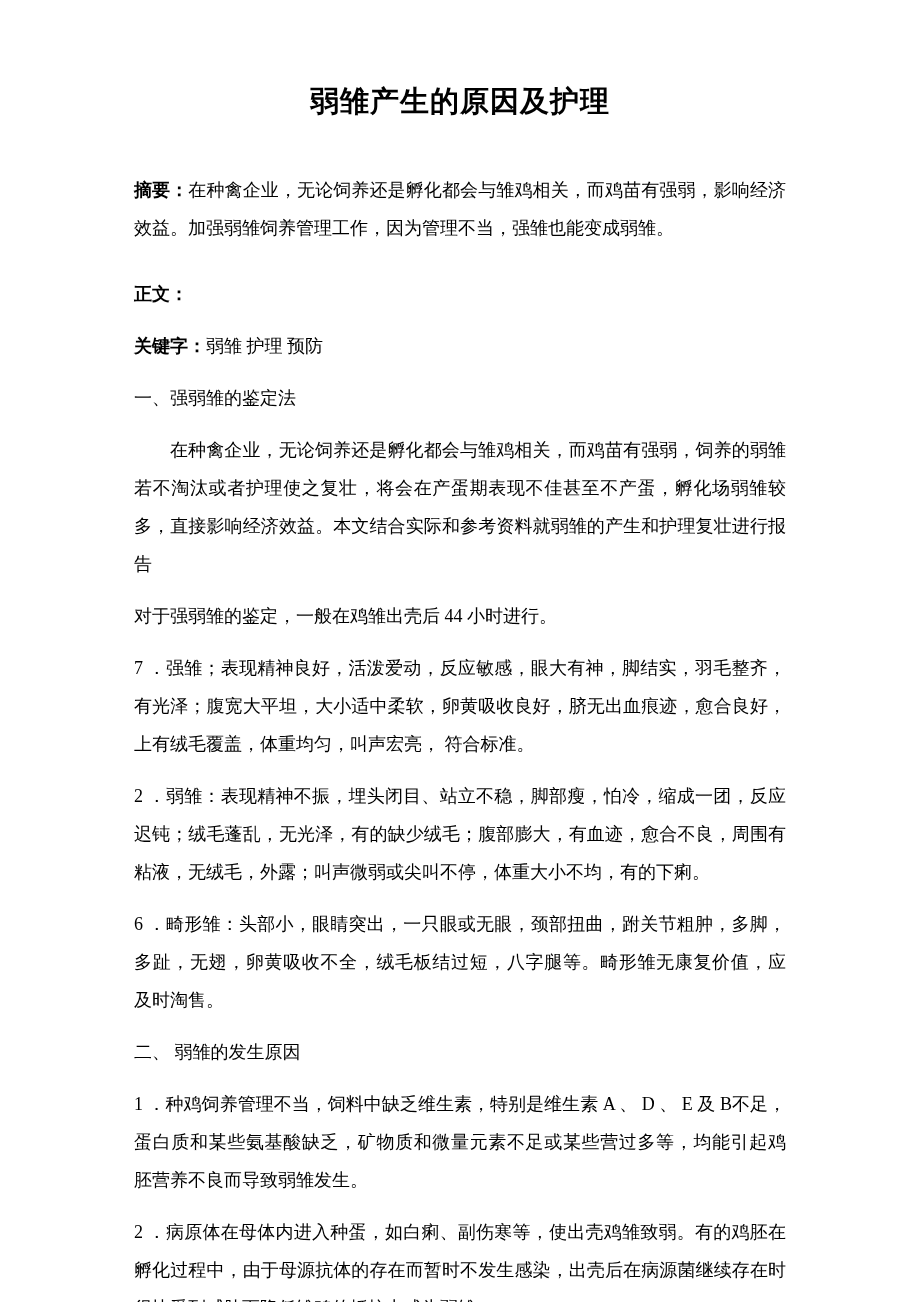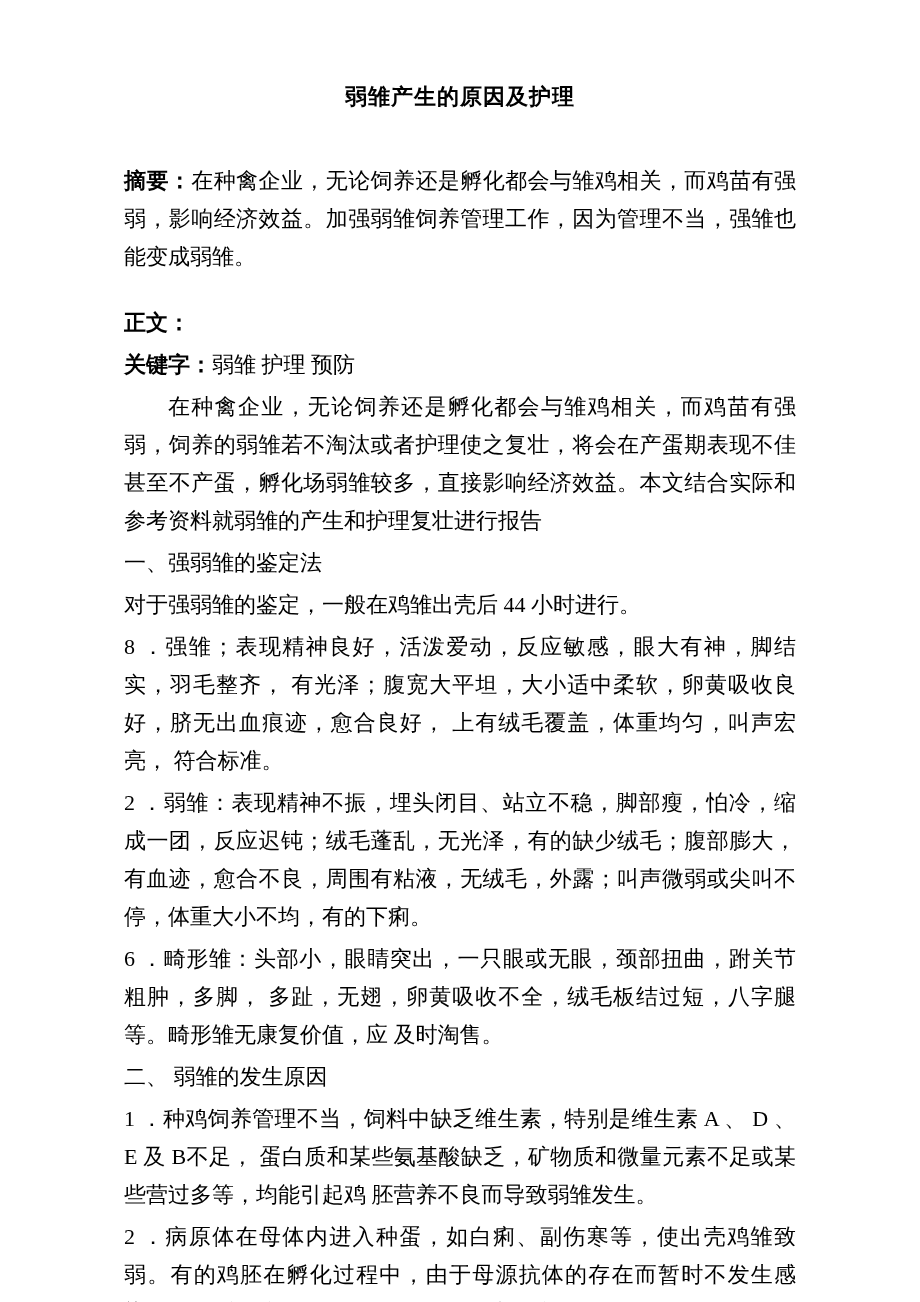--- a/index.html
+++ b/index.html
@@ -11,31 +11,31 @@
     width: 920px;
     min-height: 1302px;
     margin: 0 auto;
     background: #ffffff;
     box-sizing: border-box;
     padding: 84px 120px 60px 120px;
     color: #000000;
     font-family: "Liberation Serif", "DejaVu Serif", serif;
   }
   .doc-title {
-    font-size: 22px;
+    font-size: 29px;
     font-weight: bold;
     text-align: center;
     line-height: 1.2;
     margin: 0 0 52px 0;
     letter-spacing: 1px;
   }
   .para {
-    font-size: 22px;
+    font-size: 18px;
     line-height: 38px;
-    margin: 4px;
+    margin: 14px;
     text-align: justify;
     text-justify: inter-ideograph;
     word-break: break-all;
   }
   .para strong {
     font-weight: bold;
   }
   .abstract-block {
     margin-top: 0;
   }
@@ -58,27 +58,27 @@
   </p>
 
   <p class="para body-label-para">
     <strong>正文：</strong>
   </p>
 
   <p class="para">
     <strong>关键字：</strong><span>弱雏  护理  预防</span>
   </p>
 
+  <p class="para">一、强弱雏的鉴定法</p>
+
   <p class="para intro-para">在种禽企业，无论饲养还是孵化都会与雏鸡相关，而鸡苗有强弱，饲养的弱雏若不淘汰或者护理使之复壮，将会在产蛋期表现不佳甚至不产蛋，孵化场弱雏较多，直接影响经济效益。本文结合实际和参考资料就弱雏的产生和护理复壮进行报告</p>
-
-  <p class="para">一、强弱雏的鉴定法</p>
 
   <p class="para">对于强弱雏的鉴定，一般在鸡雏出壳后 44 小时进行。</p>
 
-  <p class="para">8 ．强雏；表现精神良好，活泼爱动，反应敏感，眼大有神，脚结实，羽毛整齐， 有光泽；腹宽大平坦，大小适中柔软，卵黄吸收良好，脐无出血痕迹，愈合良好， 上有绒毛覆盖，体重均匀，叫声宏亮， 符合标准。</p>
+  <p class="para">7 ．强雏；表现精神良好，活泼爱动，反应敏感，眼大有神，脚结实，羽毛整齐， 有光泽；腹宽大平坦，大小适中柔软，卵黄吸收良好，脐无出血痕迹，愈合良好， 上有绒毛覆盖，体重均匀，叫声宏亮， 符合标准。</p>
 
   <p class="para">2 ．弱雏：表现精神不振，埋头闭目、站立不稳，脚部瘦，怕冷，缩成一团，反应迟钝；绒毛蓬乱，无光泽，有的缺少绒毛；腹部膨大，有血迹，愈合不良，周围有粘液，无绒毛，外露；叫声微弱或尖叫不停，体重大小不均，有的下痢。</p>
 
   <p class="para">6 ．畸形雏：头部小，眼睛突出，一只眼或无眼，颈部扭曲，跗关节粗肿，多脚， 多趾，无翅，卵黄吸收不全，绒毛板结过短，八字腿等。畸形雏无康复价值，应 及时淘售。</p>
 
   <p class="para">二、 弱雏的发生原因</p>
 
   <p class="para">1 ．种鸡饲养管理不当，饲料中缺乏维生素，特别是维生素 A 、 D 、 E 及 B不足， 蛋白质和某些氨基酸缺乏，矿物质和微量元素不足或某些营过多等，均能引起鸡 胚营养不良而导致弱雏发生。</p>
 
   <p class="para">2 ．病原体在母体内进入种蛋，如白痢、副伤寒等，使出壳鸡雏致弱。有的鸡胚在孵化过程中，由于母源抗体的存在而暂时不发生感染，出壳后在病源菌继续存在时很快受到威胁而降低雏鸡的抵抗力成为弱雏</p>

